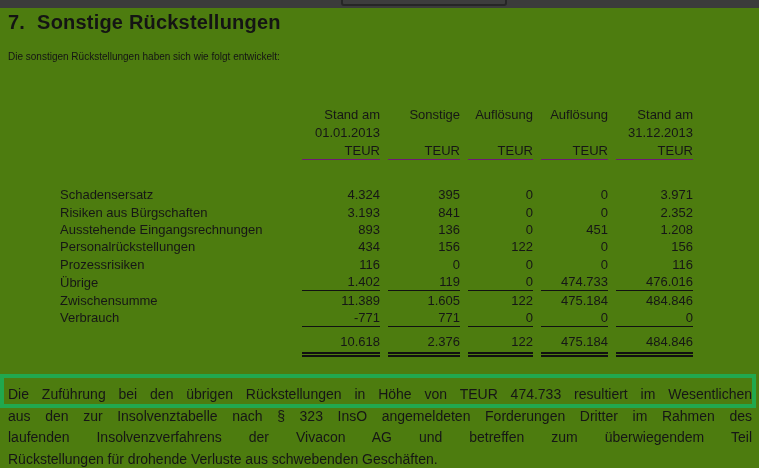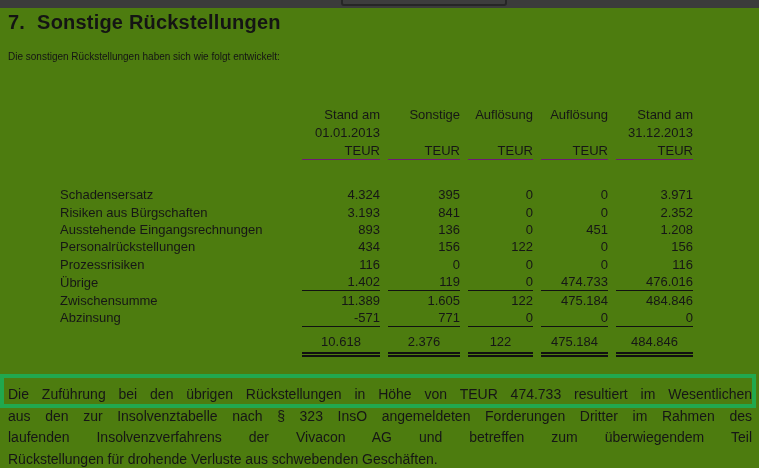--- a/index.html
+++ b/index.html
@@ -23,21 +23,21 @@
   table.datatable{border-collapse:separate;border-spacing:8px 0;font-size:13px;color:#161616;}
   table.datatable th,table.datatable td{padding:0;margin:0;white-space:nowrap;font-weight:normal;}
   tr.hrow th{height:18px;text-align:right;vertical-align:middle;}
   tr.hrow th.lblh{text-align:left;}
   tr.unit th.u{border-bottom:1px solid #701a75;}
   tr.spacer td{height:26px;border:none;}
   tbody td{height:17.4px;vertical-align:middle;}
   td.lbl{text-align:left;}
   td.num{text-align:right;}
   tr.rule td.num{border-bottom:1px solid #111;margin-top:8px;}
-  tr.total td{padding-top:6px;padding-bottom:1px;text-align:center;}
+  tr.total td{padding-top:6px;padding-bottom:1px;}
   tr.total td.num{border-bottom:5px double #111;}
   
   .para{position:absolute;left:8px;top:384px;width:744px;font-size:14px;color:#161616;}
   .pline{line-height:21.6px;text-align:justify;text-align-last:justify;white-space:normal;}
   .pline.last{text-align:left;text-align-last:left;}
   
   .hl-box{
     position:absolute;left:0;top:374px;width:756px;height:34px;
     border:4px solid #21a84e;box-sizing:border-box;pointer-events:none;background:transparent;
   }
@@ -147,22 +147,22 @@
         </tr>
         <tr>
           <td class="lbl">Zwischensumme</td>
           <td class="num">11.389</td>
           <td class="num">1.605</td>
           <td class="num">122</td>
           <td class="num">475.184</td>
           <td class="num">484.846</td>
         </tr>
         <tr class="rule">
-          <td class="lbl">Abzinsung</td>
-          <td class="num">-571</td>
+          <td class="lbl">Verbrauch</td>
+          <td class="num">-771</td>
           <td class="num">771</td>
           <td class="num">0</td>
           <td class="num">0</td>
           <td class="num">0</td>
         </tr>
         <tr class="total">
           <td class="lbl"></td>
           <td class="num">10.618</td>
           <td class="num">2.376</td>
           <td class="num">122</td>

